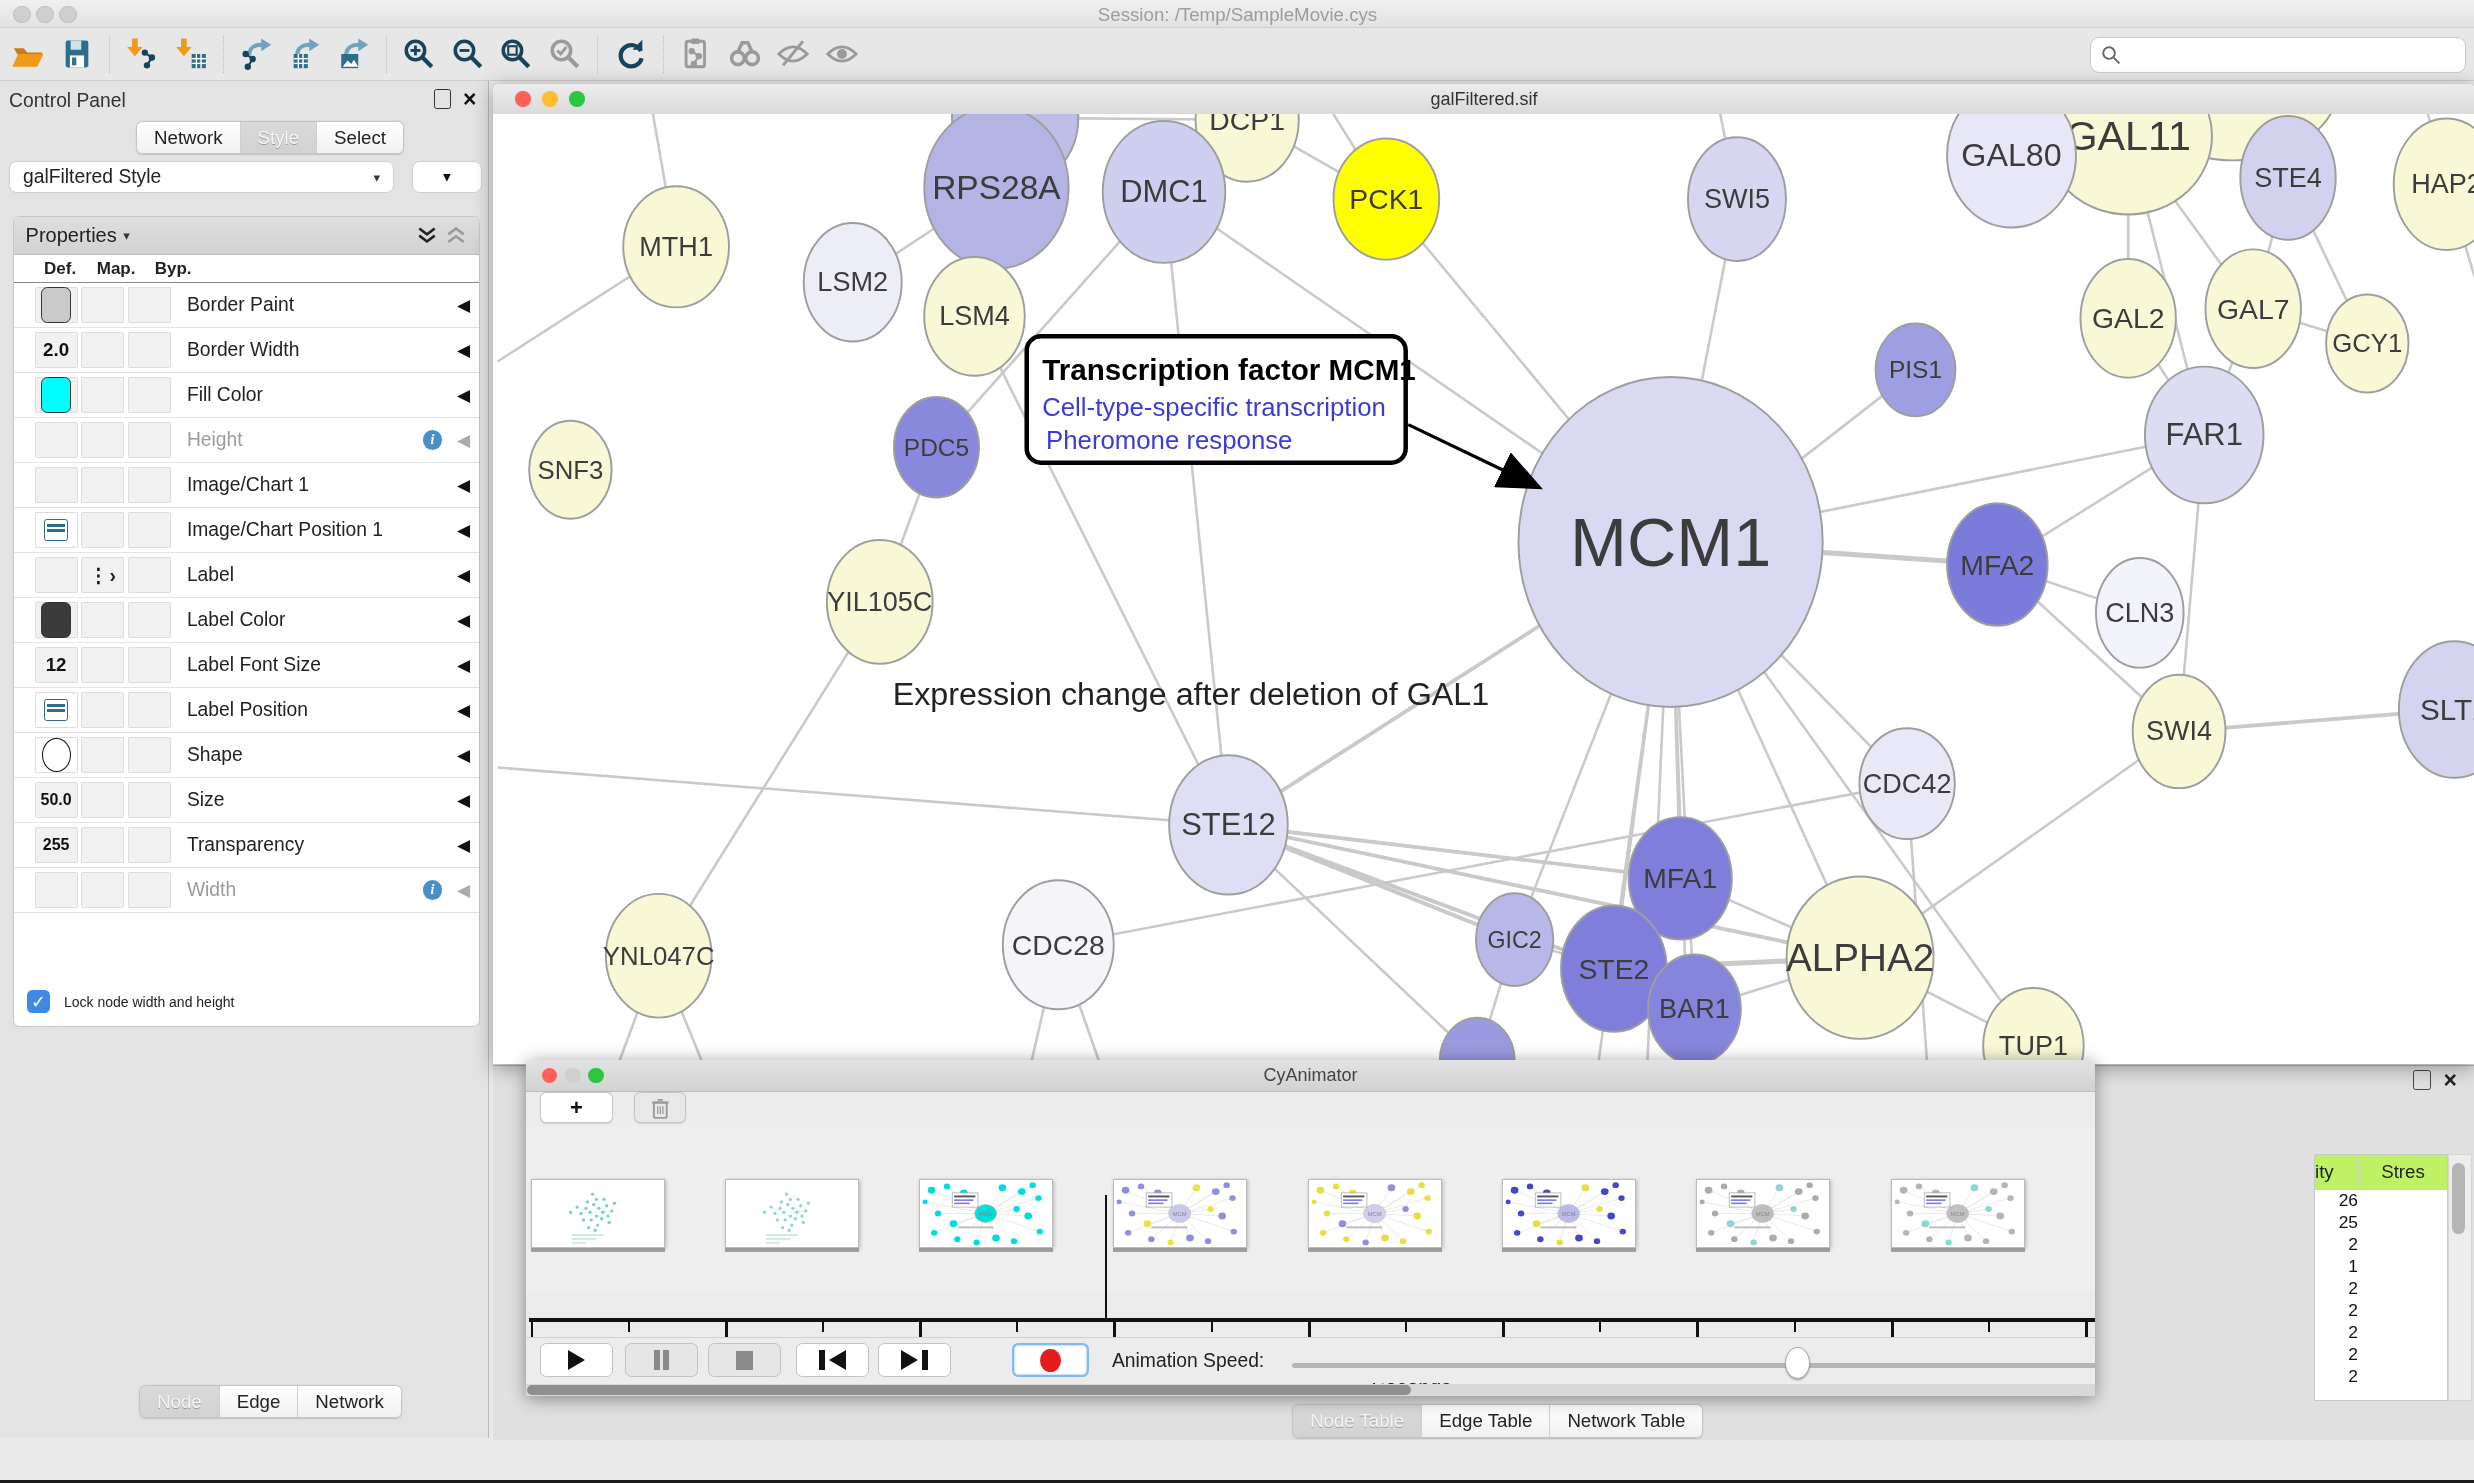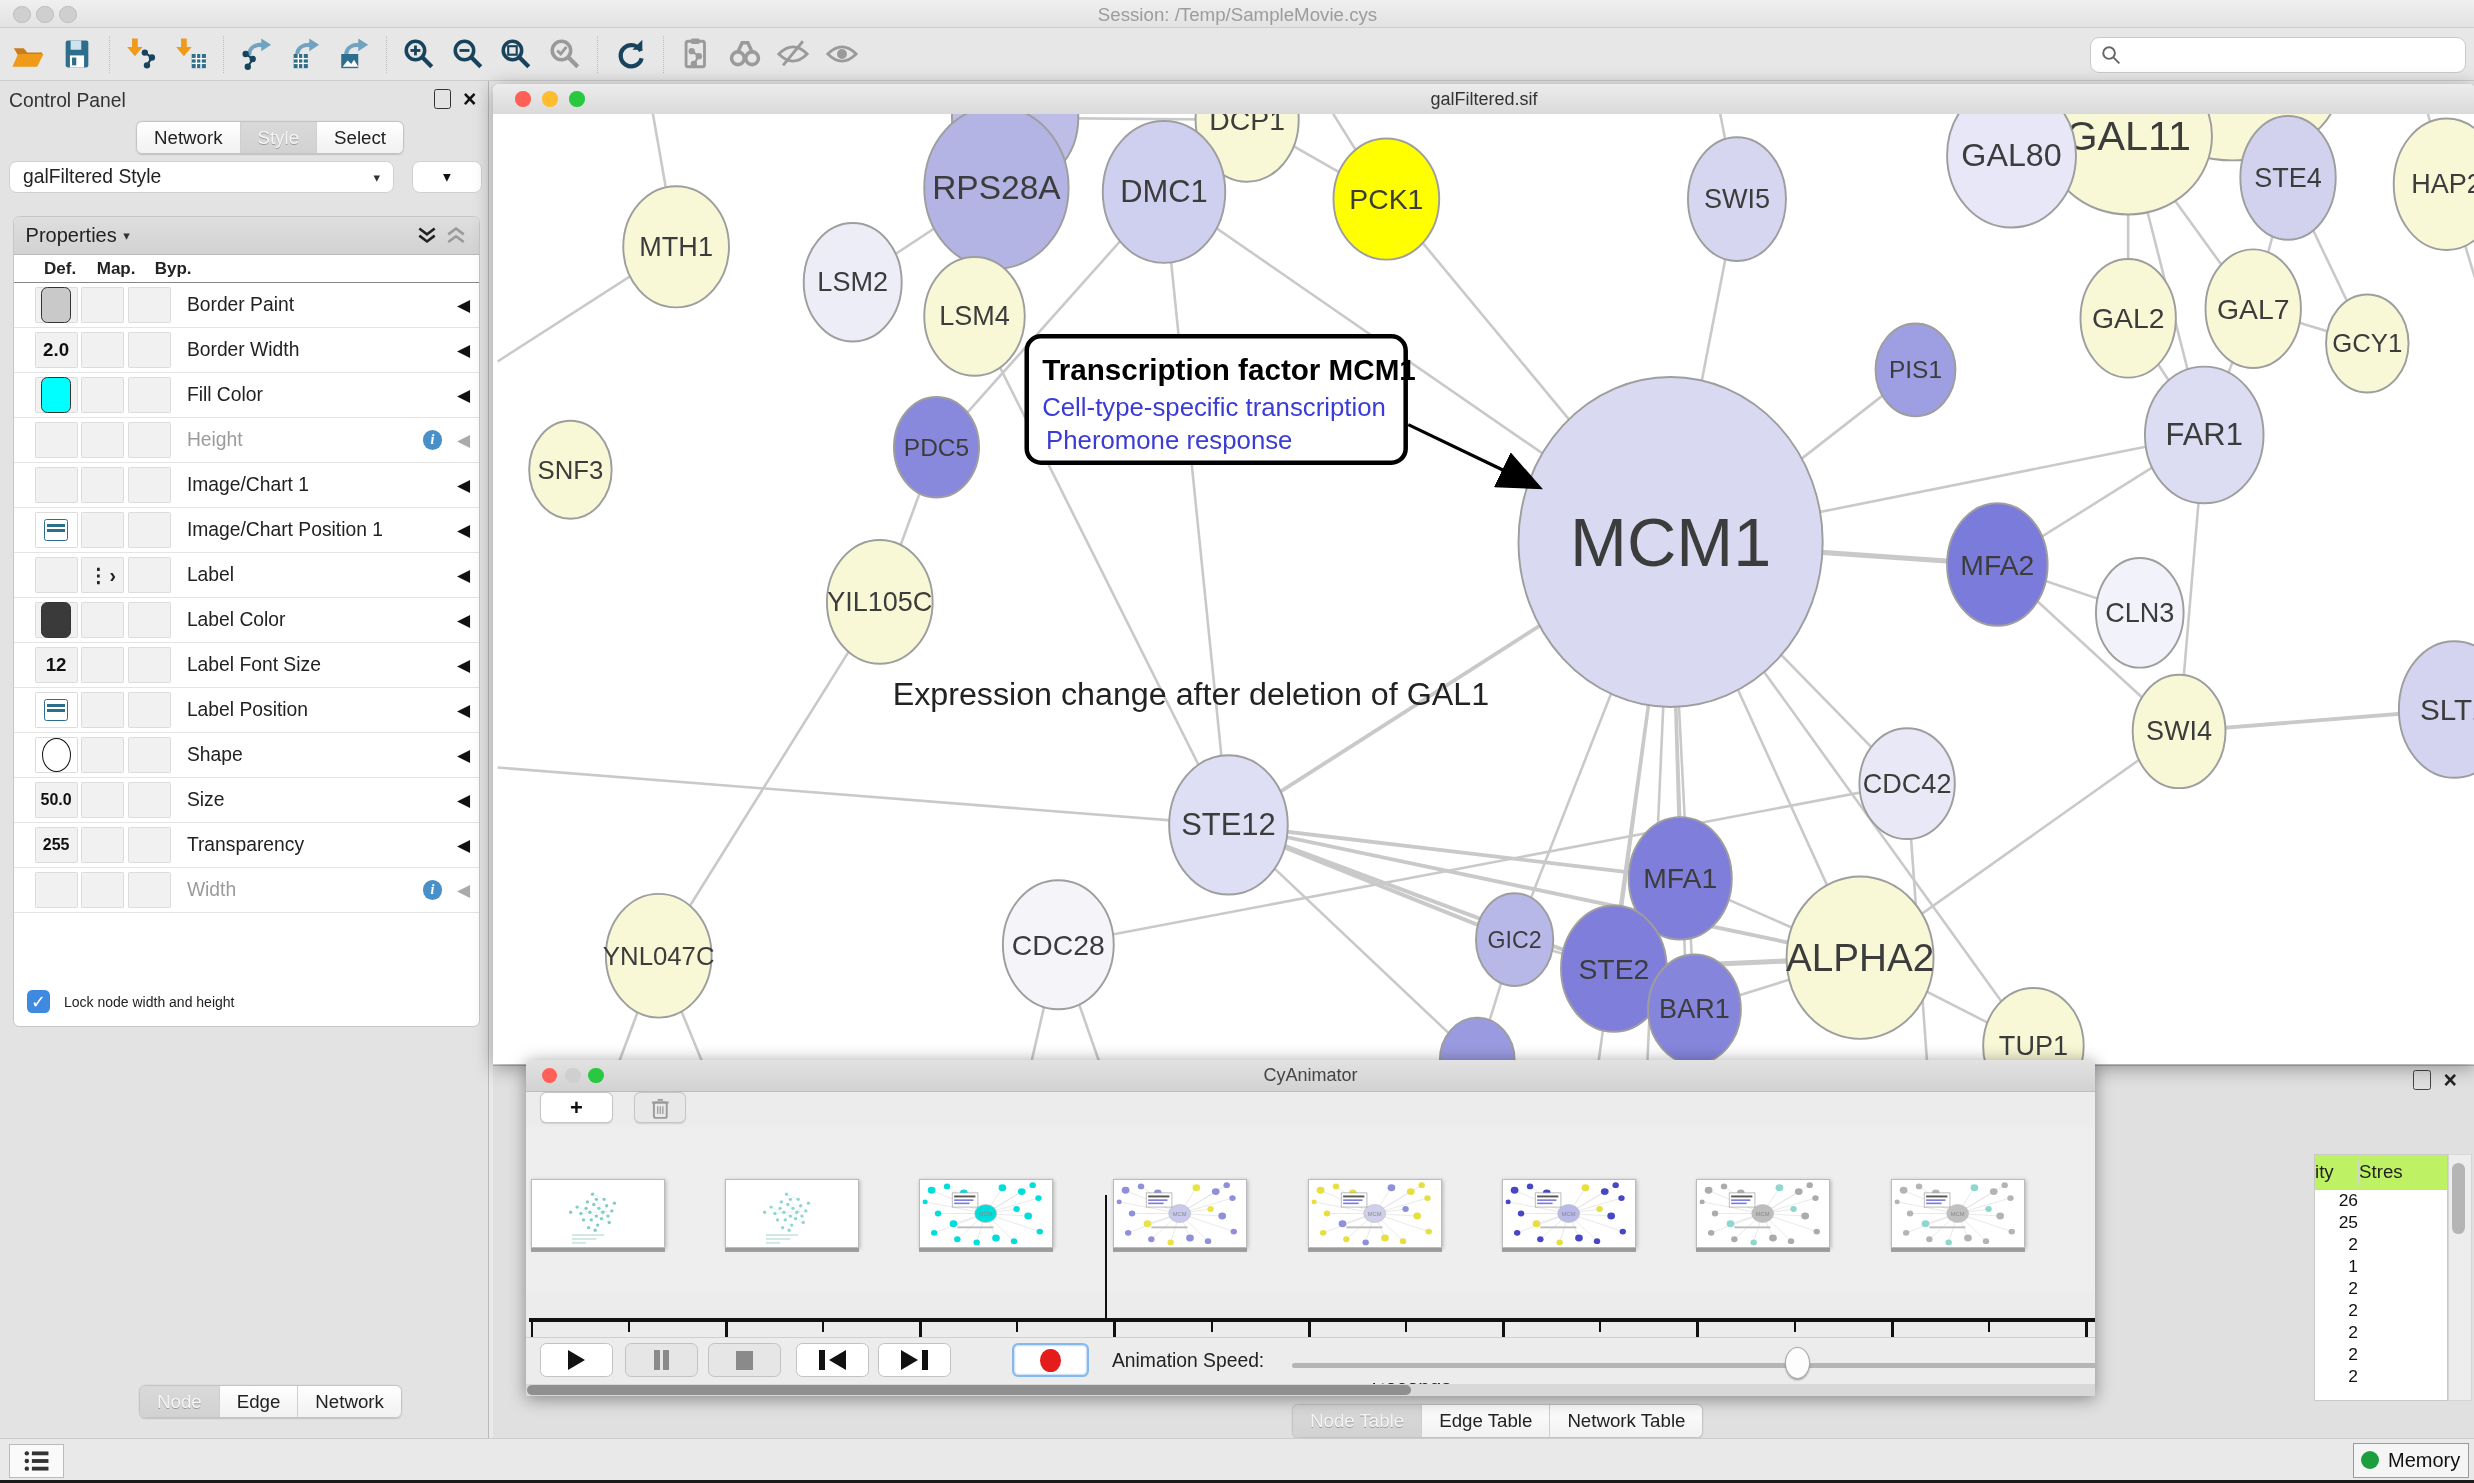--- a/index.html
+++ b/index.html
@@ -97,21 +97,21 @@
   #speed-track{position:absolute;left:766px;top:24.5px;width:1002px;height:5.2px;background:#b5b5b5;border-radius:2.6px;}
   #speed-handle{position:absolute;top:9px;width:23px;height:30px;background:#fdfdfd;border:0.6px solid #aaa;border-radius:50%;box-shadow:0 1.3px 1.9px rgba(0,0,0,.3);}
   #cy-hscroll{position:absolute;left:0;top:324px;width:100%;height:12.2px;background:#d8d8d8;}
   #cy-hthumb{position:absolute;left:1.3px;top:1.3px;width:884px;height:9.7px;background:#8f8f8f;border-radius:5.2px;}
   
   #table-panel{position:absolute;left:493px;top:1065px;width:1982px;height:374px;background:#e0e0e0;border-top:1.3px solid #b5b5b5;}
   #tp-icons{position:absolute;right:18px;top:3.9px;display:flex;gap:13px;align-items:center;}
   #tp-table{position:absolute;left:1821px;top:88px;width:132px;height:245px;background:#fff;border:0.6px solid #c9c9c9;}
   #tp-head{height:34px;background:#bef264;border-bottom:1.3px solid #cfcfcf;display:flex;align-items:center;font-size:18.7px;color:#222;}
   #tp-col1{width:43px;text-align:left;}
-  #tp-col2{flex:1;text-align:left;border-left:1.3px solid #d5d5d5;height:26px;line-height:26px;}
+  #tp-col2{flex:1;text-align:center;border-left:1.3px solid #d5d5d5;height:26px;line-height:26px;}
   .tp-row{height:22px;font-size:17.4px;color:#111;}
   .tp-val{display:inline-block;width:43px;text-align:right;}
   #tp-vscroll{position:absolute;left:1955px;top:88px;width:22px;height:245px;background:#ededed;border:0.6px solid #d5d5d5;}
   #tp-vthumb{position:absolute;left:3.2px;top:7.7px;width:13px;height:71px;background:#b5b5b5;border-radius:6.4px;}
   #tp-tabs{left:799px;top:338px;height:32px;}
   
   #statusbar{position:absolute;left:0;top:1438px;width:2475px;height:41px;background:#e9e9e9;border-top:1.3px solid #cccccc;}
   #list-btn{position:absolute;left:9px;top:5.2px;width:55px;height:34px;background:#fafafa;border:1.3px solid #bbb;display:flex;align-items:center;justify-content:center;}
   #memory-btn{position:absolute;right:6.4px;top:3.9px;width:116px;height:35px;background:#f5f5f5;border:1.3px solid #9a9a9a;display:flex;align-items:center;justify-content:center;gap:9px;font-size:20px;color:#111;}
   #mem-dot{width:18px;height:18px;border-radius:50%;}
@@ -1070,31 +1070,15 @@
         </button>
       <span id="speed-label">Animation Speed:</span>
       <div id="speed-track"></div>
       <div id="speed-handle" style="left:1259px"></div>
     </div>
     <div id="cy-hscroll">
         <div id="cy-hthumb"></div>
       </div>
   </div>
 
-  <div id="statusbar">
-    <button id="list-btn">
-      <svg width="28" height="26" viewBox="0 0 44 40">
-        <circle cx="6" cy="8" r="3.5" fill="#333"></circle>
-          <rect x="14" y="5" width="26" height="6" fill="#333"></rect>
-        <circle cx="6" cy="20" r="3.5" fill="#333"></circle>
-          <rect x="14" y="17" width="26" height="6" fill="#333"></rect>
-        <circle cx="6" cy="32" r="3.5" fill="#333"></circle>
-          <rect x="14" y="29" width="26" height="6" fill="#333"></rect>
-      </svg>
-    </button>
-    <button id="memory-btn">
-      <span id="mem-dot" style="background: rgb(29, 158, 60);"></span>
-      <span>Memory</span>
-    </button>
-  </div>
   <div id="bottom-strip"></div>
 </div>
 
 
 </body></html>

